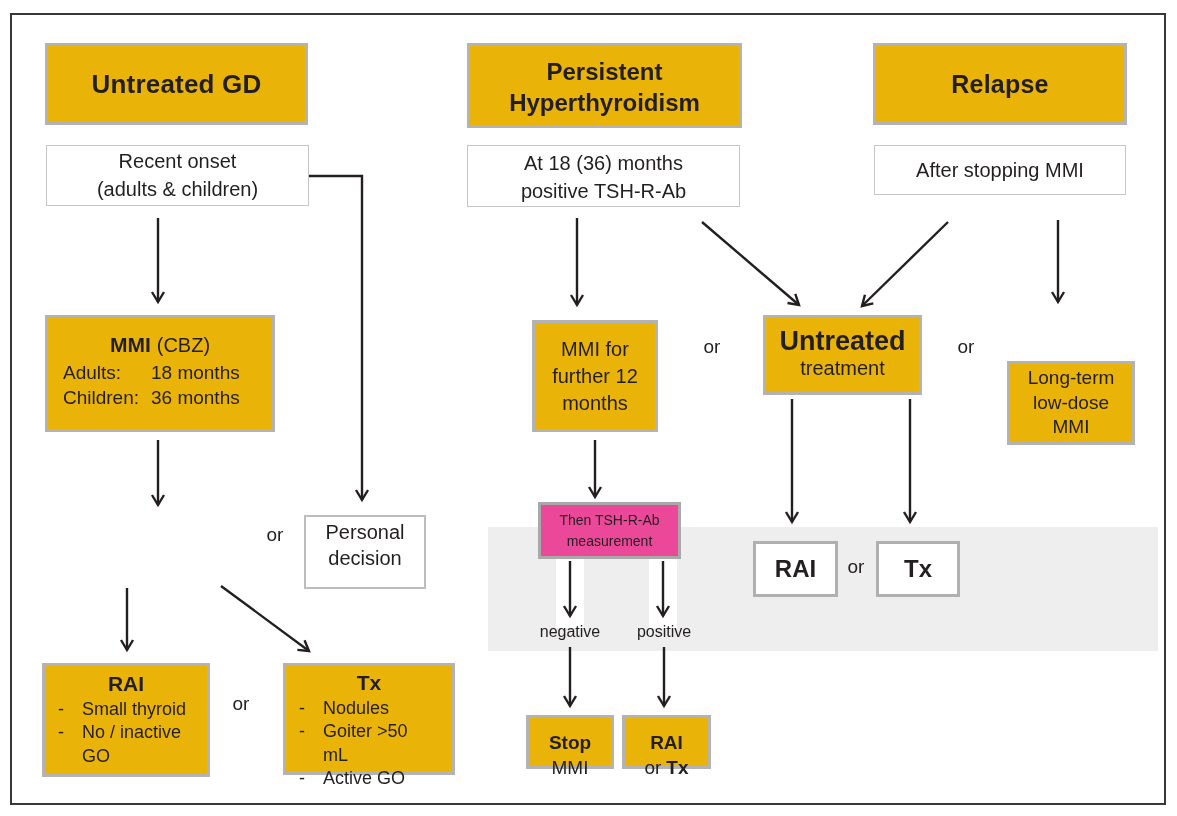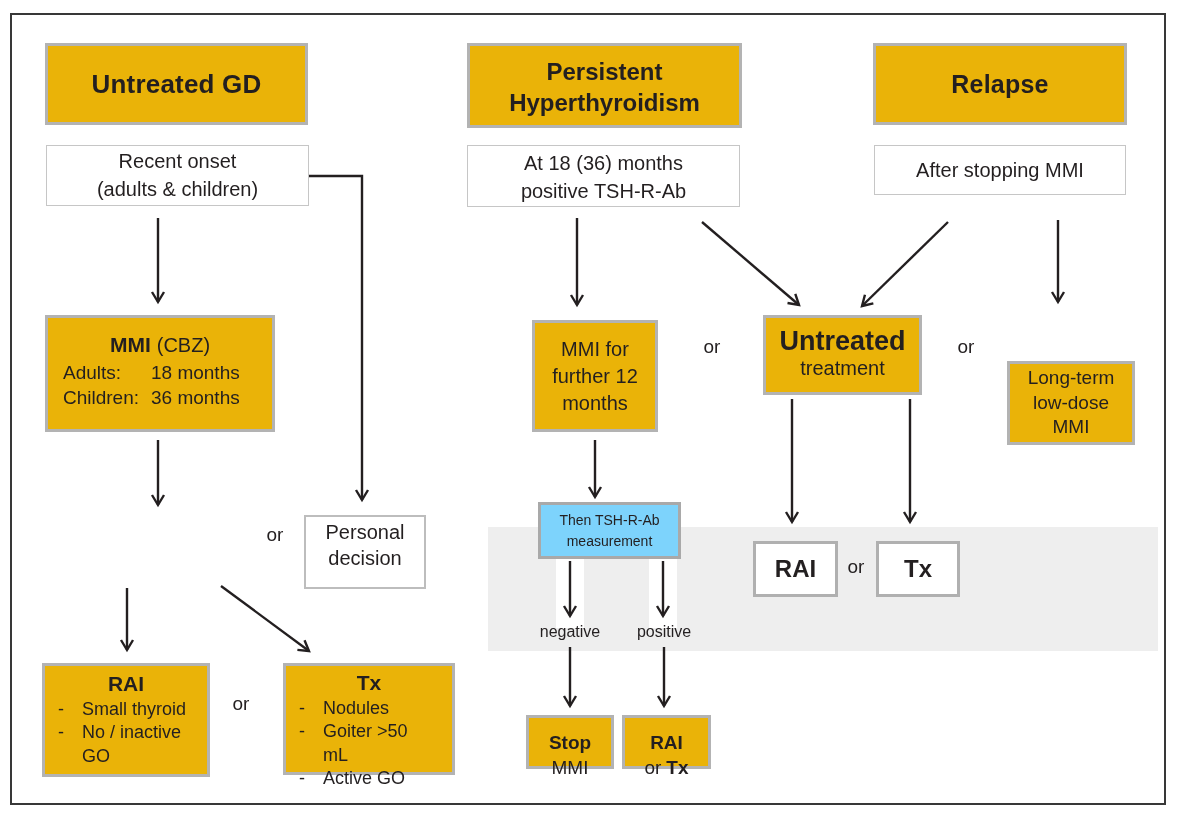--- a/index.html
+++ b/index.html
@@ -144,21 +144,21 @@
 
   <div class="box gray" style="left:763px;top:315px;width:159px;height:80px;padding-top:8px;">
     <div style="font-size:27px;font-weight:bold;line-height:1.15;">Untreated</div>
     <div style="font-size:20px;">treatment</div>
   </div>
 
   <div class="orlbl" style="left:948px;top:336px;">or</div>
 
   <div class="box gray flexc" style="left:1007px;top:313px;width:128px;height:84px;font-size:19px;line-height:1.3;padding:8px 10px;margin-top:48px;">Long-term low-dose MMI</div>
 
-  <div class="box smallbox" style="left:538px;top:502px;width:143px;height:57px;background:#7dd3fc;border:3px solid #a9a9a9;">
+  <div class="box smallbox" style="left:538px;top:502px;width:143px;height:57px;background:#ec4899;border:3px solid #a9a9a9;">
     <div>Then TSH-R-Ab</div>
     <div>measurement</div>
   </div>
 
   <div class="poslbl" style="left:520px;top:623px;">negative</div>
   <div class="poslbl" style="left:614px;top:623px;">positive</div>
 
   <div class="box flexc bandword" style="left:753px;top:541px;width:85px;height:56px;background:#ffffff;border:3px solid #b0b0b0;">RAI</div>
   <div class="orlbl" style="left:838px;top:556px;">or</div>
   <div class="box flexc bandword" style="left:876px;top:541px;width:84px;height:56px;background:#ffffff;border:3px solid #b0b0b0;">Tx</div>

